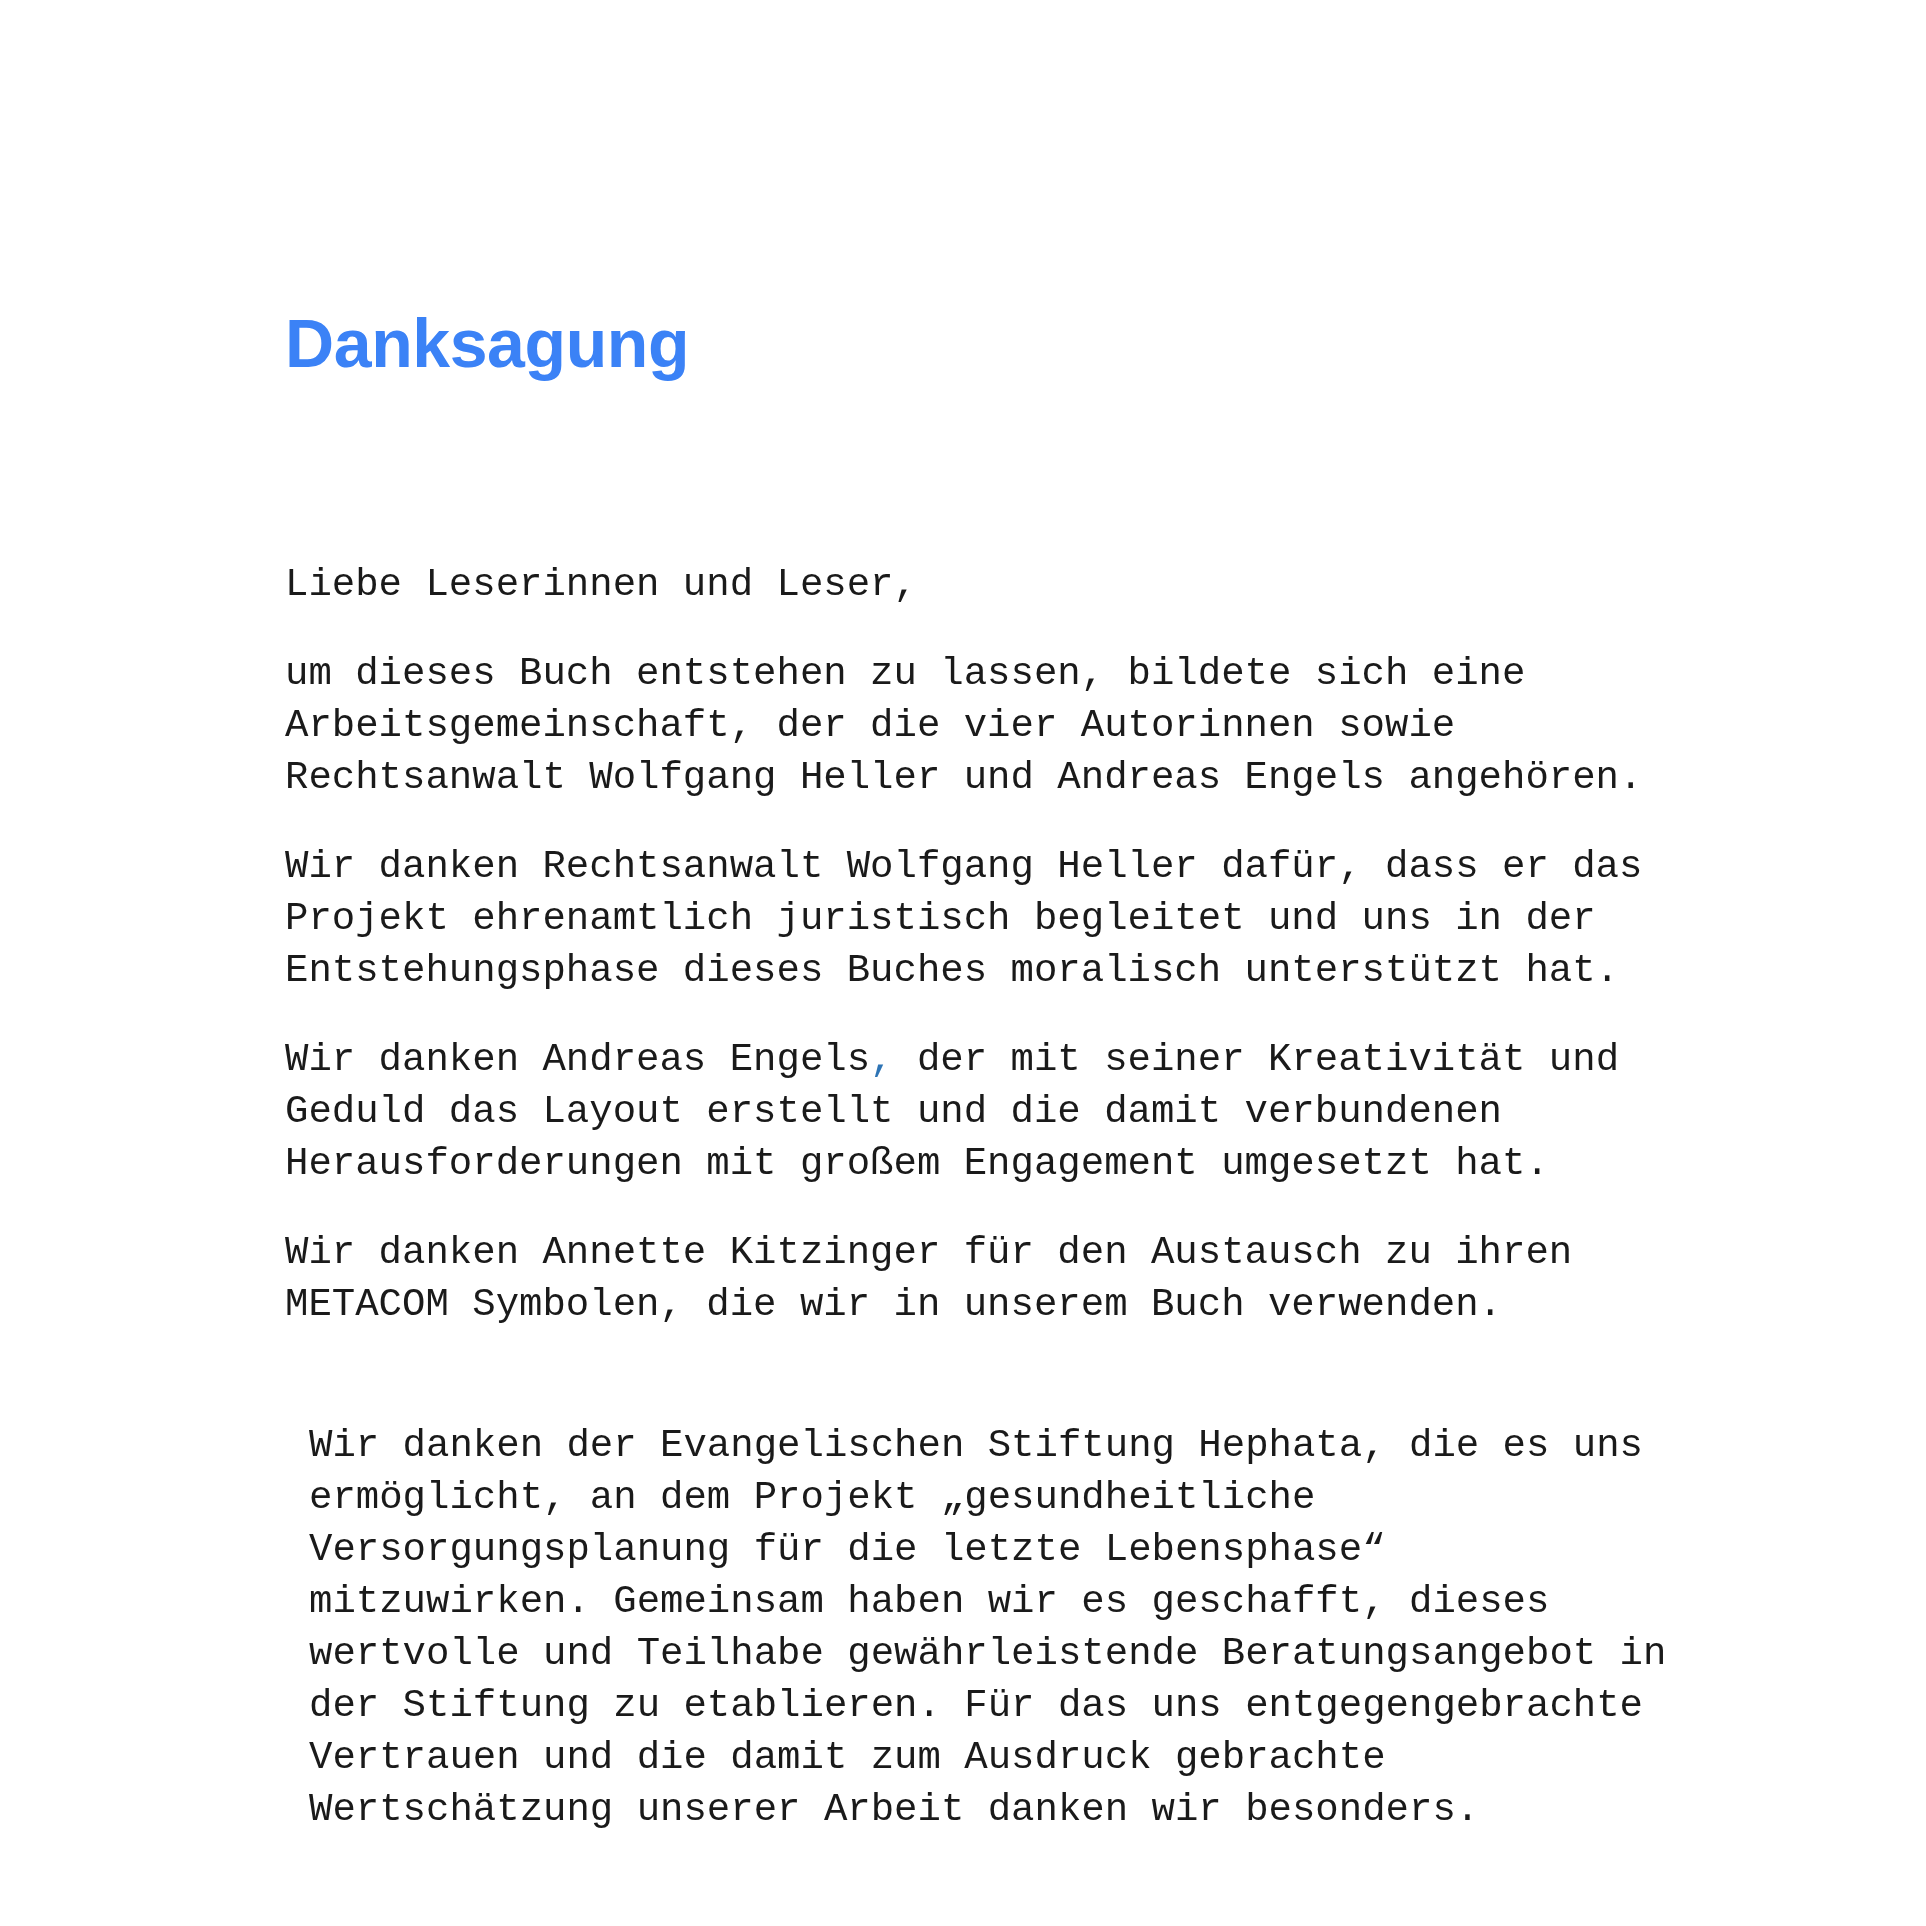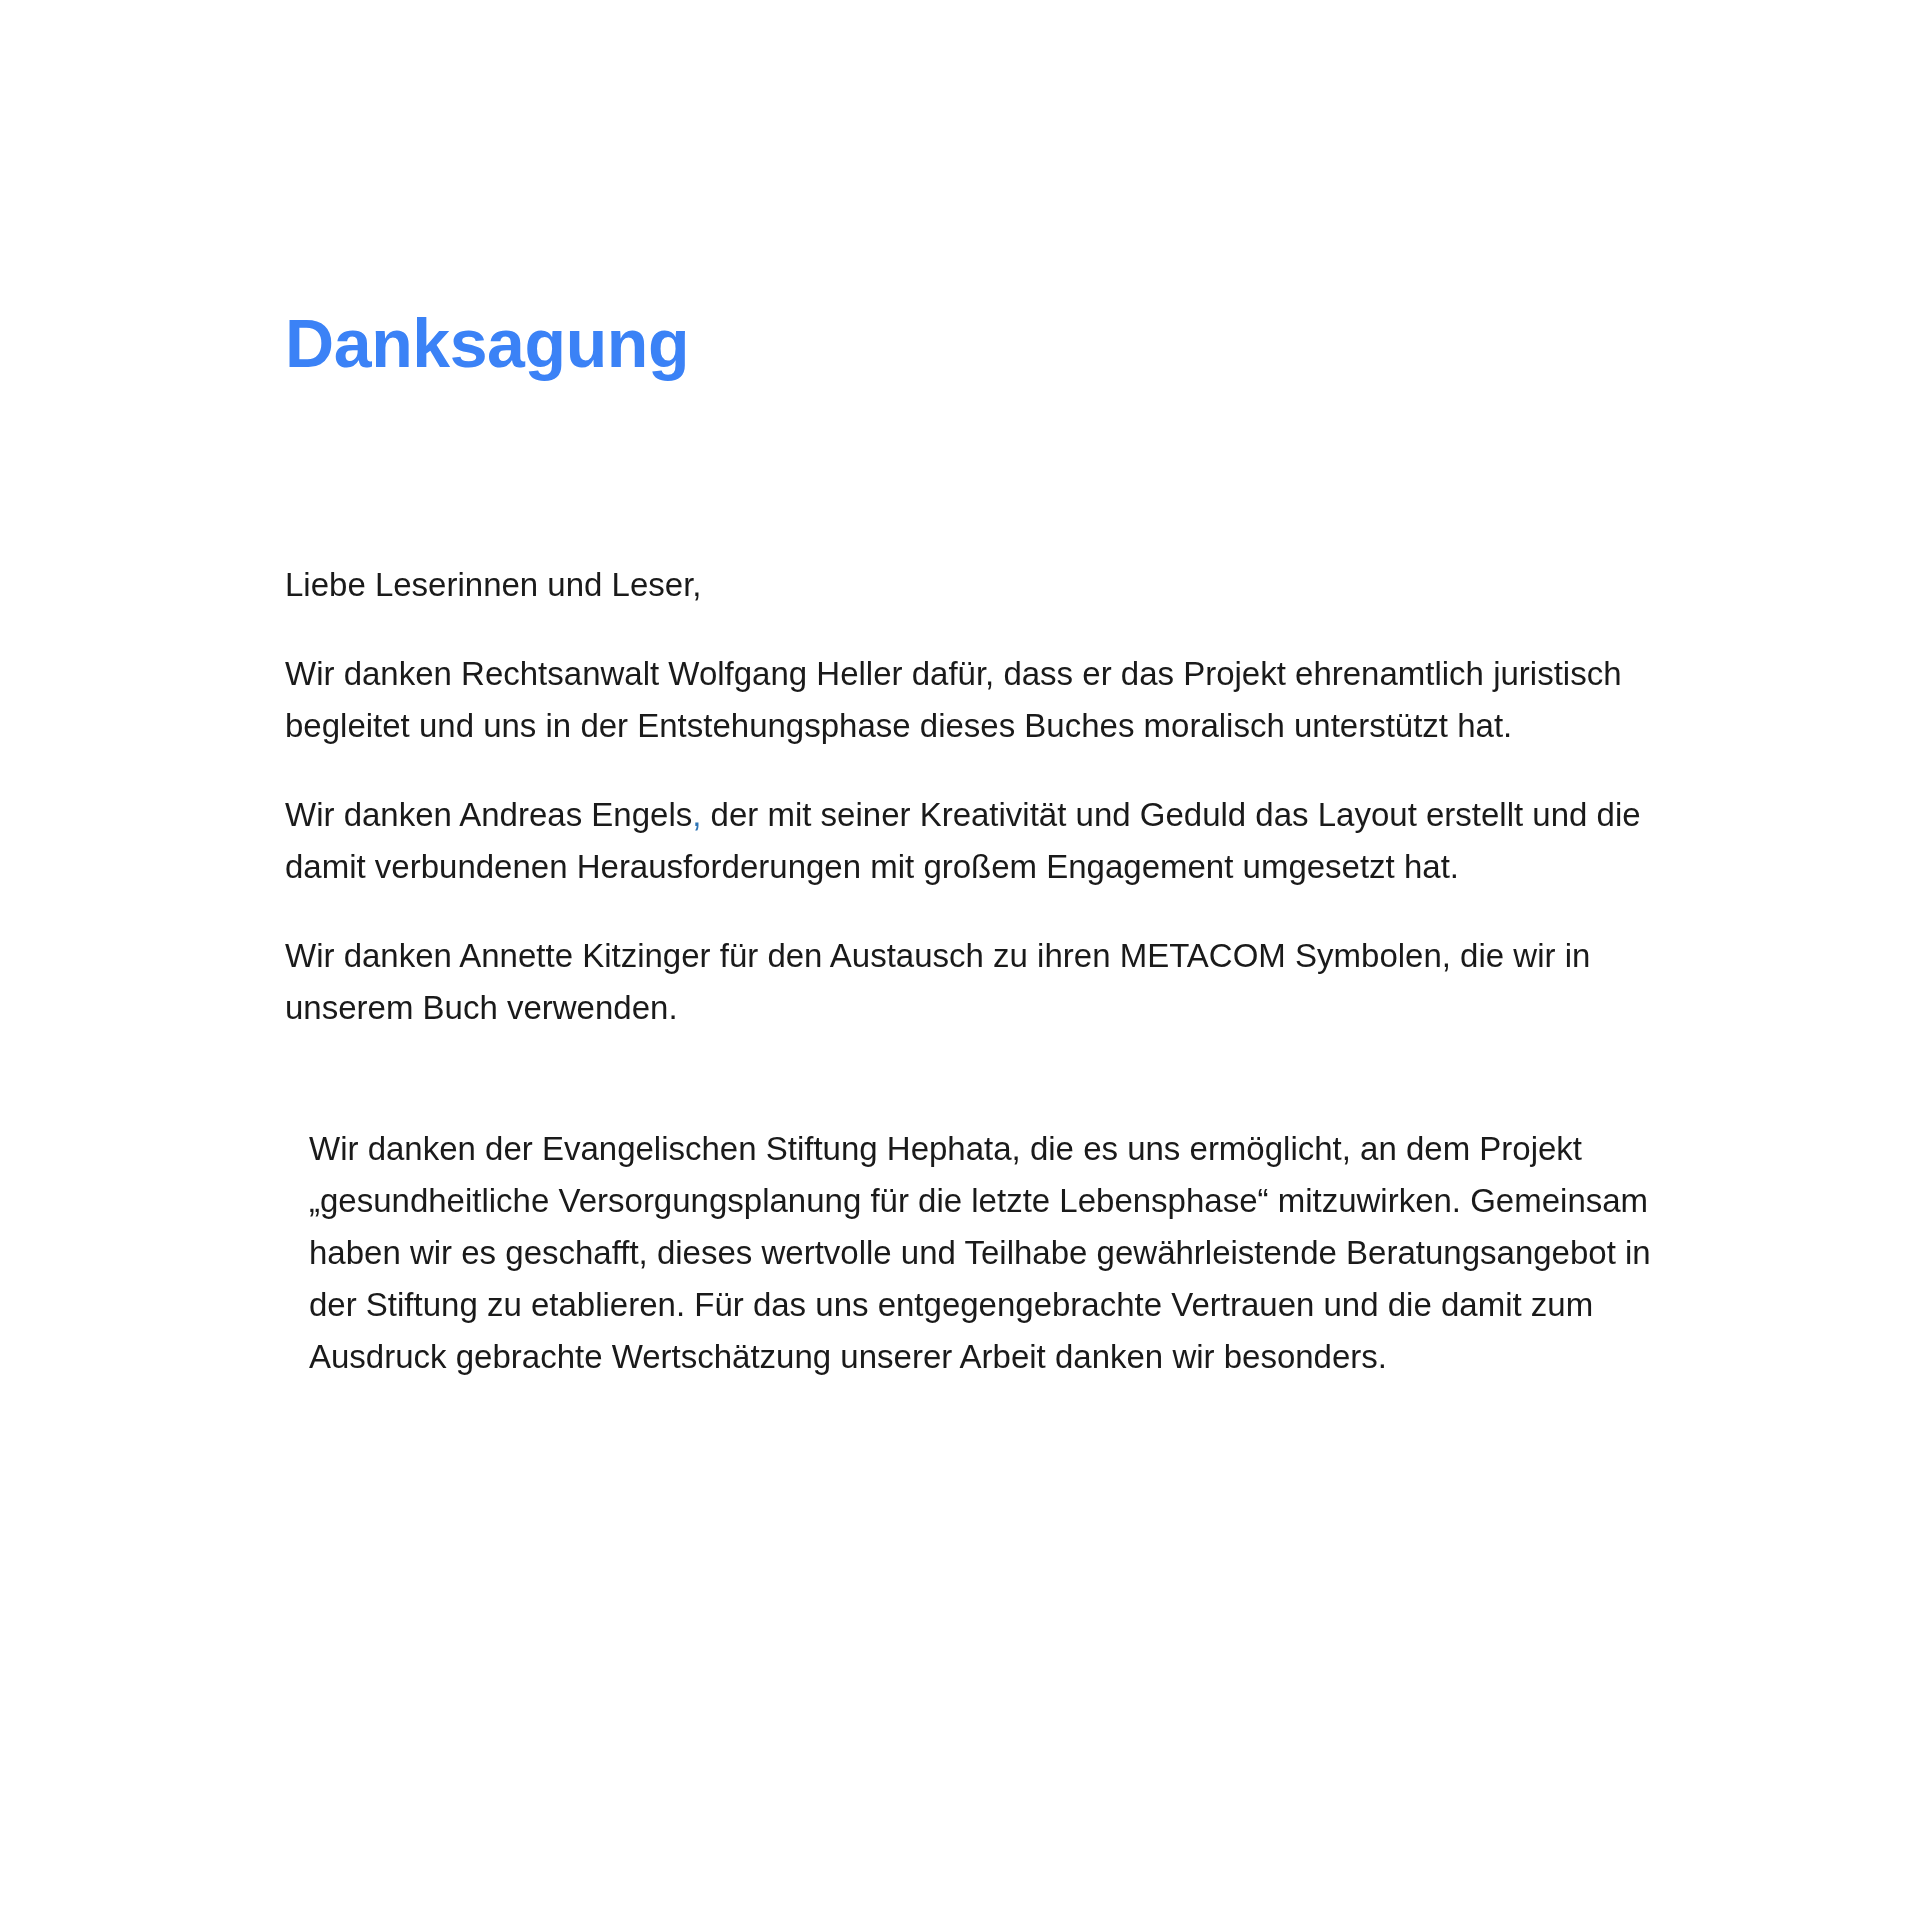--- a/index.html
+++ b/index.html
@@ -27,24 +27,25 @@
   }
   h1.doc-title {
     font-size: 68px;
     line-height: 1.15;
     font-weight: 700;
     margin: 0 0 177px 0;
     color: #3b82f6;
     letter-spacing: -0.4px;
   }
   p.para {
-    font-size: 33px;
+    font-size: 39px;
     line-height: 52px;
     margin: 0 0 37px 0;
     white-space: pre-line;
+    font-family: Liberation Mono, monospace;
   }
   p.para span.inline {
     white-space: pre-wrap;
   }
   .line-block {
     display: block;
     margin-left: 24px;
   }
   .accent {
     color: #2E74B5;
@@ -53,20 +54,21 @@
 </head>
 <body>
 
 <div class="page">
   <div class="content">
 
     <h1 class="doc-title">Danksagung</h1>
 
     <p class="para">Liebe Leserinnen und Leser,</p>
 
+    <p class="para">um dieses Buch entstehen zu lassen, bildete sich eine Arbeitsgemeinschaft, der die vier Autorinnen sowie Rechtsanwalt Wolfgang Heller und Andreas Engels angehören.</p>
 
 
 
     <p class="para">Wir danken Rechtsanwalt Wolfgang Heller dafür, dass er das Projekt ehrenamtlich juristisch begleitet und uns in der Entstehungsphase dieses Buches moralisch unterstützt hat.</p>
 
     <p class="para"><span class="inline">Wir danken Andreas Engels</span><span class="inline accent">,</span><span class="inline"> der mit seiner Kreativität und Geduld das Layout erstellt und die damit verbundenen Herausforderungen mit großem Engagement umgesetzt hat.</span></p>
 
     <p class="para">Wir danken Annette Kitzinger für den Austausch zu ihren METACOM Symbolen, die wir in unserem Buch verwenden.</p>
 
 

